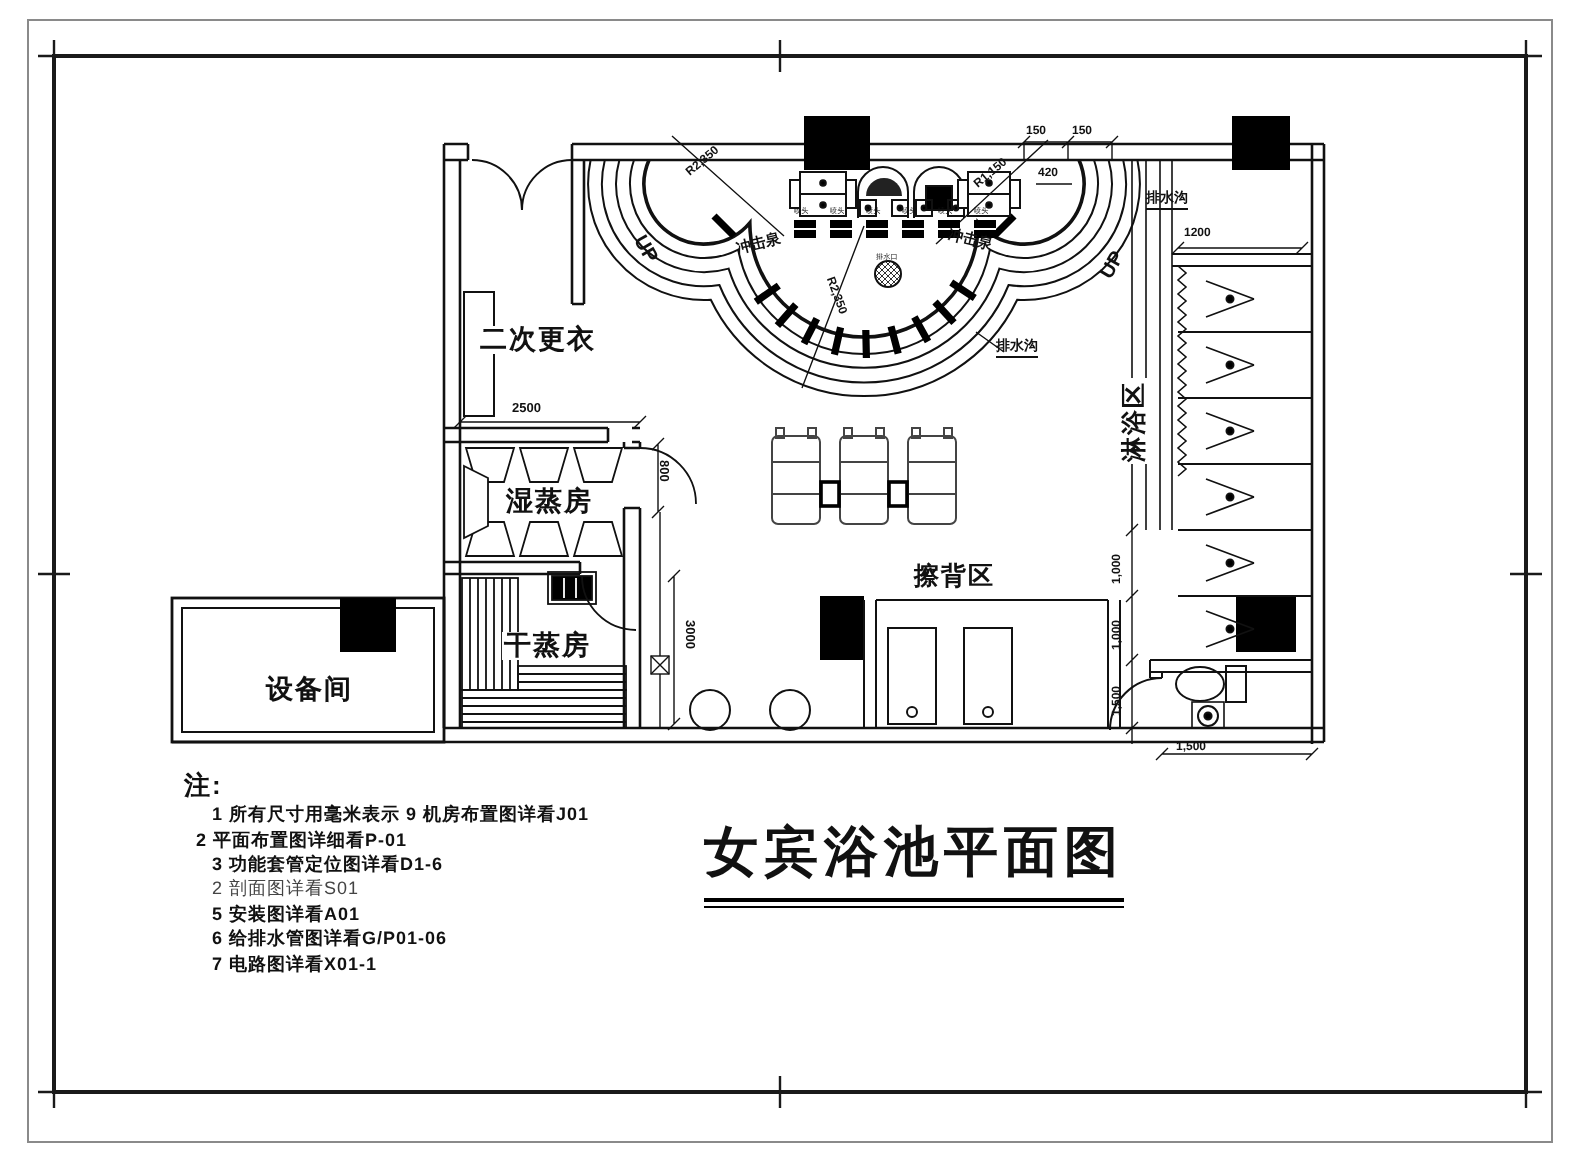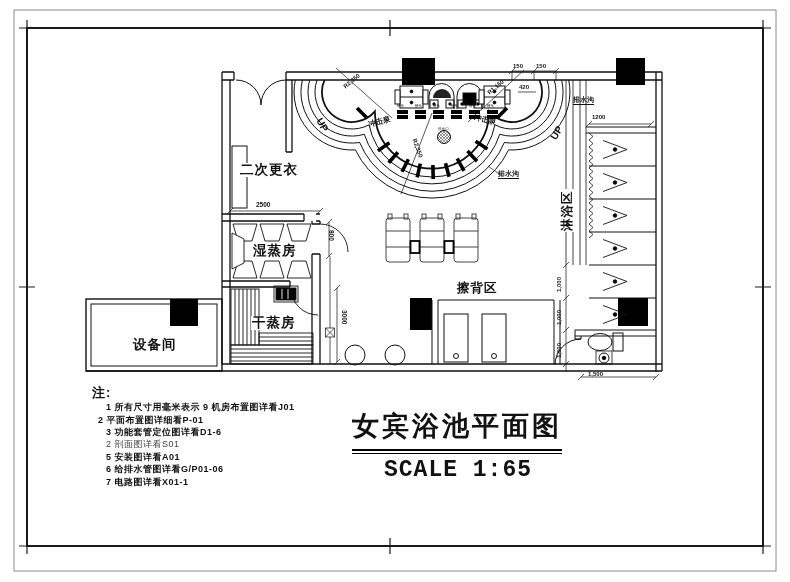--- a/index.html
+++ b/index.html
@@ -299,15 +299,14 @@
 <div class="lbl note-i" style="left:98px;top:416px">2 平面布置图详细看P-01</div>
 <div class="lbl note-i" style="left:106px;top:428px">3 功能套管定位图详看D1-6</div>
 <div class="lbl note-i note-light" style="left:106px;top:440px">2 剖面图详看S01</div>
 <div class="lbl note-i" style="left:106px;top:453px">5 安装图详看A01</div>
 <div class="lbl note-i" style="left:106px;top:465px">6 给排水管图详看G/P01-06</div>
 <div class="lbl note-i" style="left:106px;top:478px">7 电路图详看X01-1</div>
 
 <div class="lbl title-main" style="left:352px;top:413px">女宾浴池平面图</div>
 <div class="u1" style="left:352px;top:449px;width:210px"></div>
 <div class="u2" style="left:352px;top:453px;width:210px"></div>
-<div class="lbl title-scale" style="left:352px;top:459px">SCALE 1:65</div>
 
 </div>
 
 </body></html>

